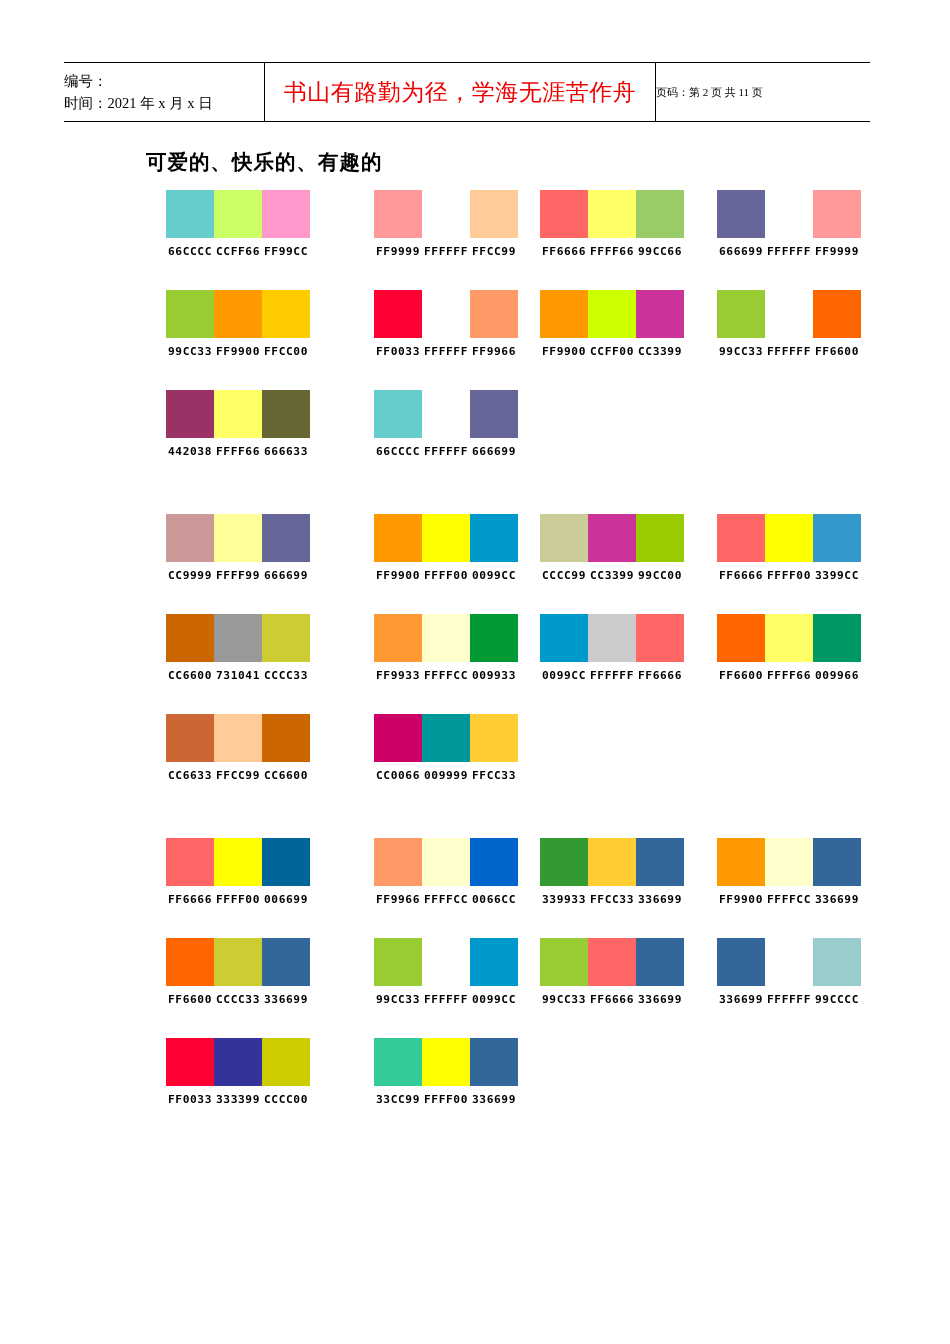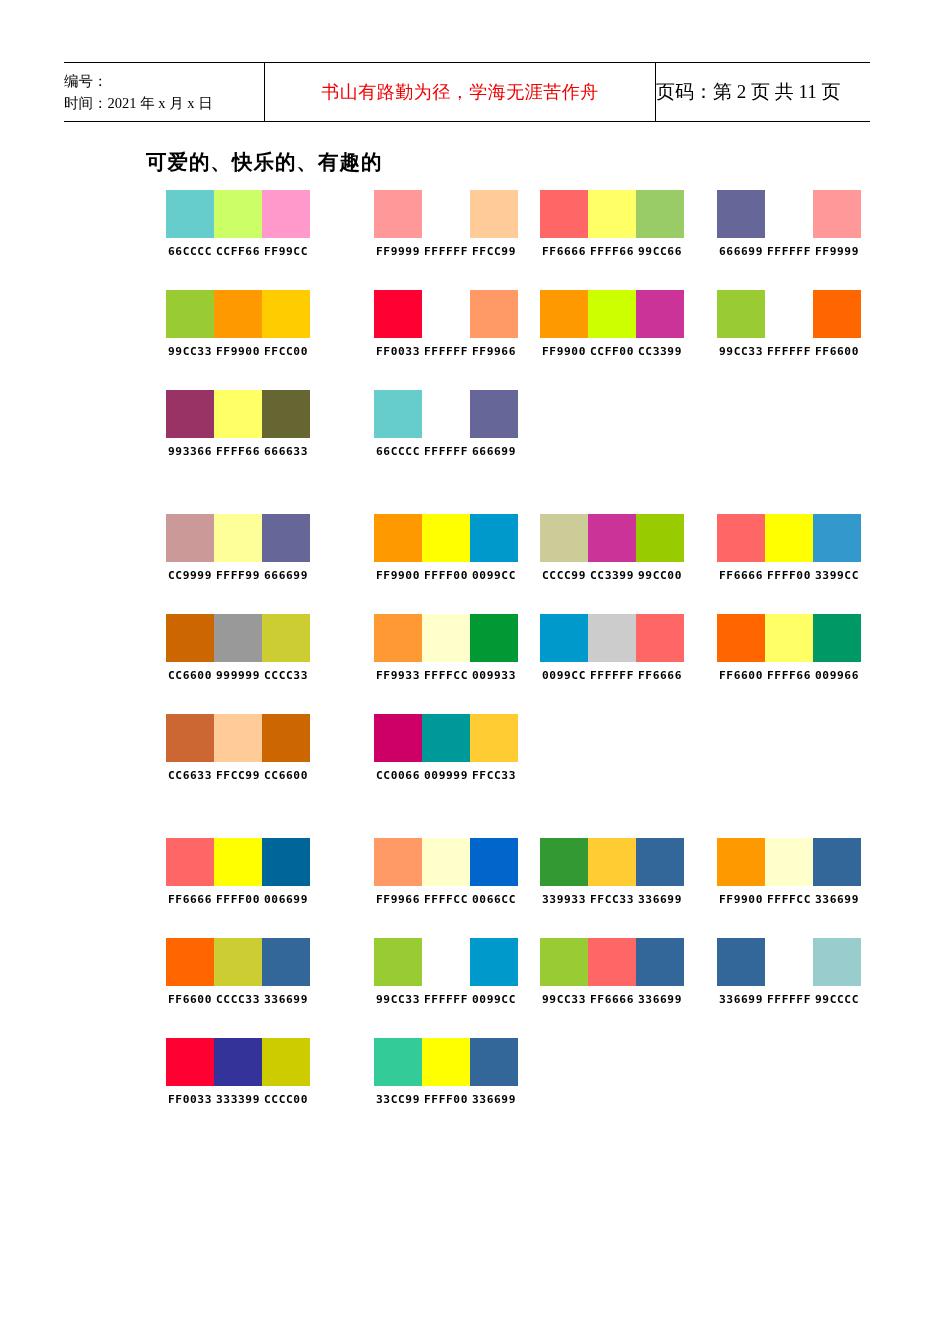--- a/index.html
+++ b/index.html
@@ -50,29 +50,29 @@
     height: 58px;
   }
   .hdr-cell-mid {
     border-right: 1.4px solid #000;
     text-align: center;
     padding: 6px 6px;
     height: 58px;
   }
   .hdr-motto {
     color: #ee0000;
-    font-size: 18px;
+    font-size: 23px;
     font-family: "Liberation Serif", "DejaVu Serif", serif;
     letter-spacing: 0.5px;
     white-space: nowrap;
   }
   .hdr-cell-right {
     width: 214px;
     padding: 6px 0 6px 12px;
-    font-size: 19px;
+    font-size: 11px;
     font-family: "Liberation Serif", "DejaVu Serif", serif;
     height: 58px;
     white-space: nowrap;
   }
   .hdr-line { display: block; }
 
   
   .content {
     position: absolute;
     left: 0;
@@ -270,21 +270,21 @@
           </div>
         </div>
         <div class="palette-row">
           <div class="palette col-1">
             <div class="swatches">
               <div class="swatch" style="background: rgb(153, 51, 102);"></div>
               <div class="swatch" style="background: rgb(255, 255, 102);"></div>
               <div class="swatch" style="background: rgb(102, 102, 51);"></div>
             </div>
             <div class="hexes">
-              <div class="hex">993366</div>
+              <div class="hex">442038</div>
               <div class="hex">FFFF66</div>
               <div class="hex">666633</div>
             </div>
           </div>
           <div class="palette col-2">
             <div class="swatches">
               <div class="swatch" style="background: rgb(102, 204, 204);"></div>
               <div class="swatch is-white" style="background: rgb(255, 255, 255);"></div>
               <div class="swatch" style="background: rgb(102, 102, 153);"></div>
             </div>
@@ -349,21 +349,21 @@
         </div>
         <div class="palette-row">
           <div class="palette col-1">
             <div class="swatches">
               <div class="swatch" style="background: rgb(204, 102, 0);"></div>
               <div class="swatch" style="background: rgb(153, 153, 153);"></div>
               <div class="swatch" style="background: rgb(204, 204, 51);"></div>
             </div>
             <div class="hexes">
               <div class="hex">CC6600</div>
-              <div class="hex">999999</div>
+              <div class="hex">731041</div>
               <div class="hex">CCCC33</div>
             </div>
           </div>
           <div class="palette col-2">
             <div class="swatches">
               <div class="swatch" style="background: rgb(255, 153, 51);"></div>
               <div class="swatch" style="background: rgb(255, 255, 204);"></div>
               <div class="swatch" style="background: rgb(0, 153, 51);"></div>
             </div>
             <div class="hexes">

